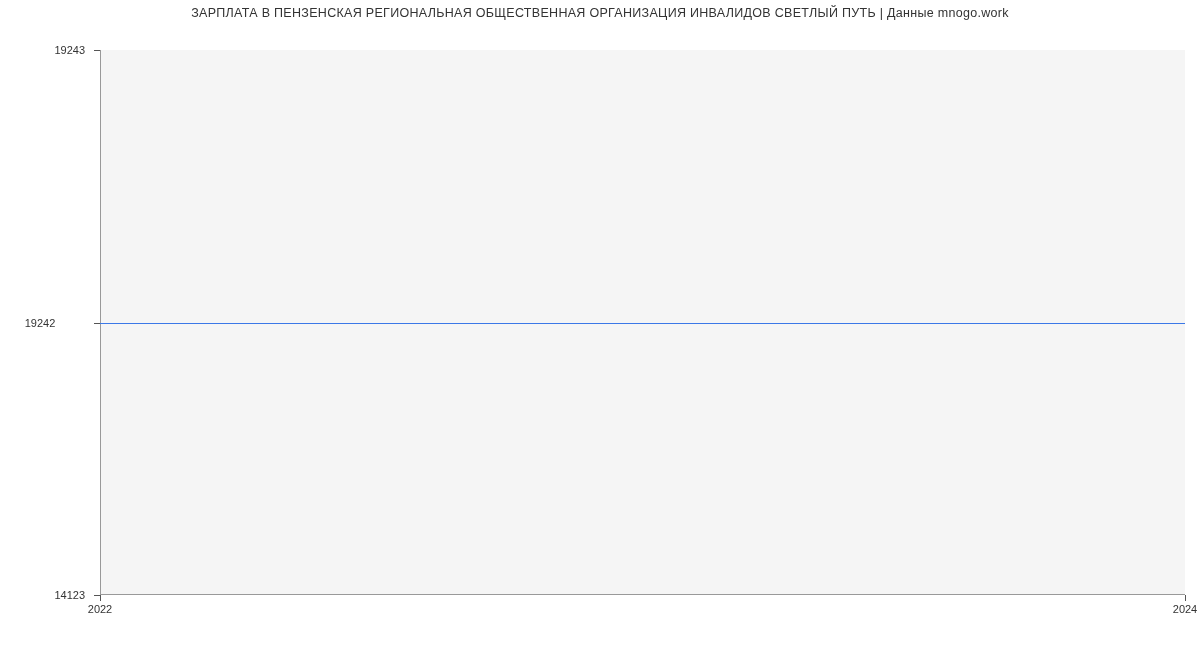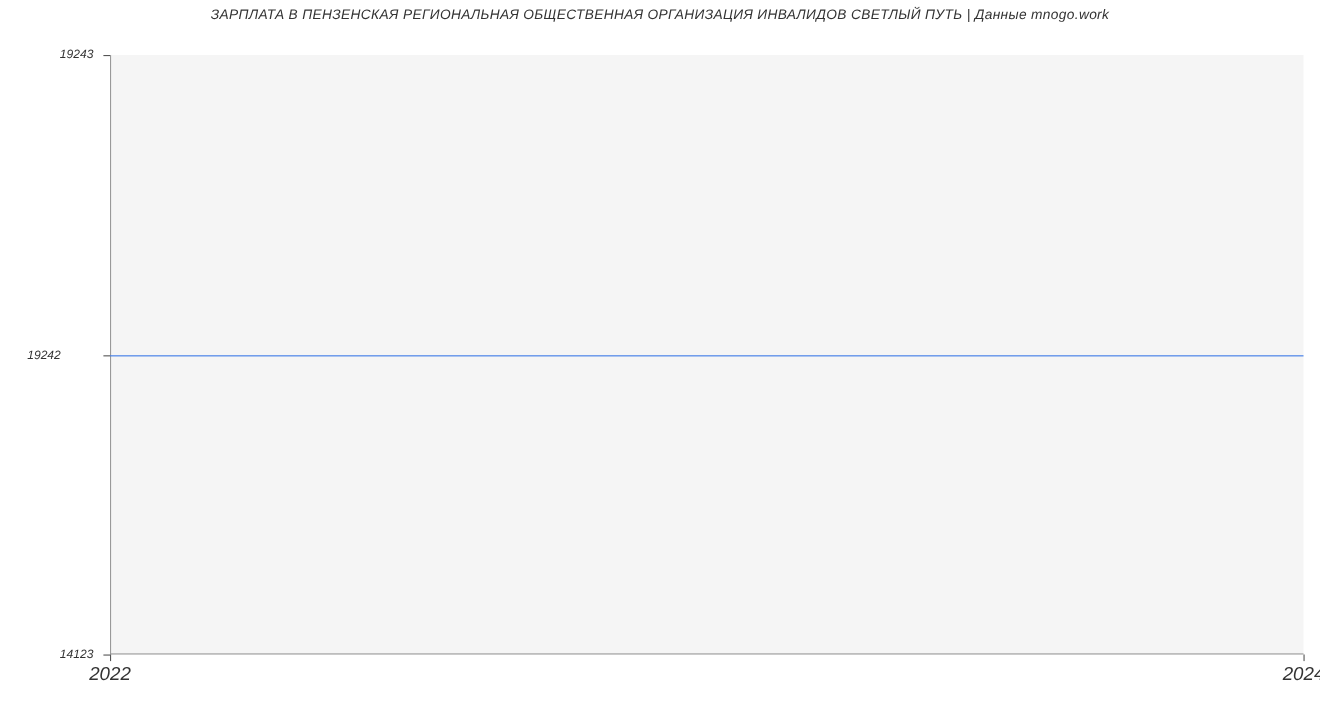--- a/index.html
+++ b/index.html
@@ -8,21 +8,20 @@
     background: #ffffff;
     font-family: Verdana, Geneva, sans-serif;
     width: 1200px;
     height: 650px;
     overflow: hidden;
   }
   .wrap {
     position: relative;
     width: 1200px;
     height: 650px;
-    font-style: italic;
   }
   .title {
     position: absolute;
     top: 6px;
     left: 0;
     width: 100%;
     text-align: center;
     font-size: 12.5px;
     letter-spacing: 0.3px;
     color: #333;
@@ -73,21 +72,21 @@
   .xtick-line {
     position: absolute;
     top: 595px;
     height: 6px;
     width: 0;
     border-left: 1px solid #555;
   }
   .xtick-label {
     position: absolute;
     top: 603px;
-    font-size: 17px;
+    font-size: 11px;
     color: #333;
     transform: translateX(-50%);
   }
   .series-line {
     position: absolute;
     height: 0;
     border-top: 1.5px solid #3b78e7;
   }
 </style>
 </head>

